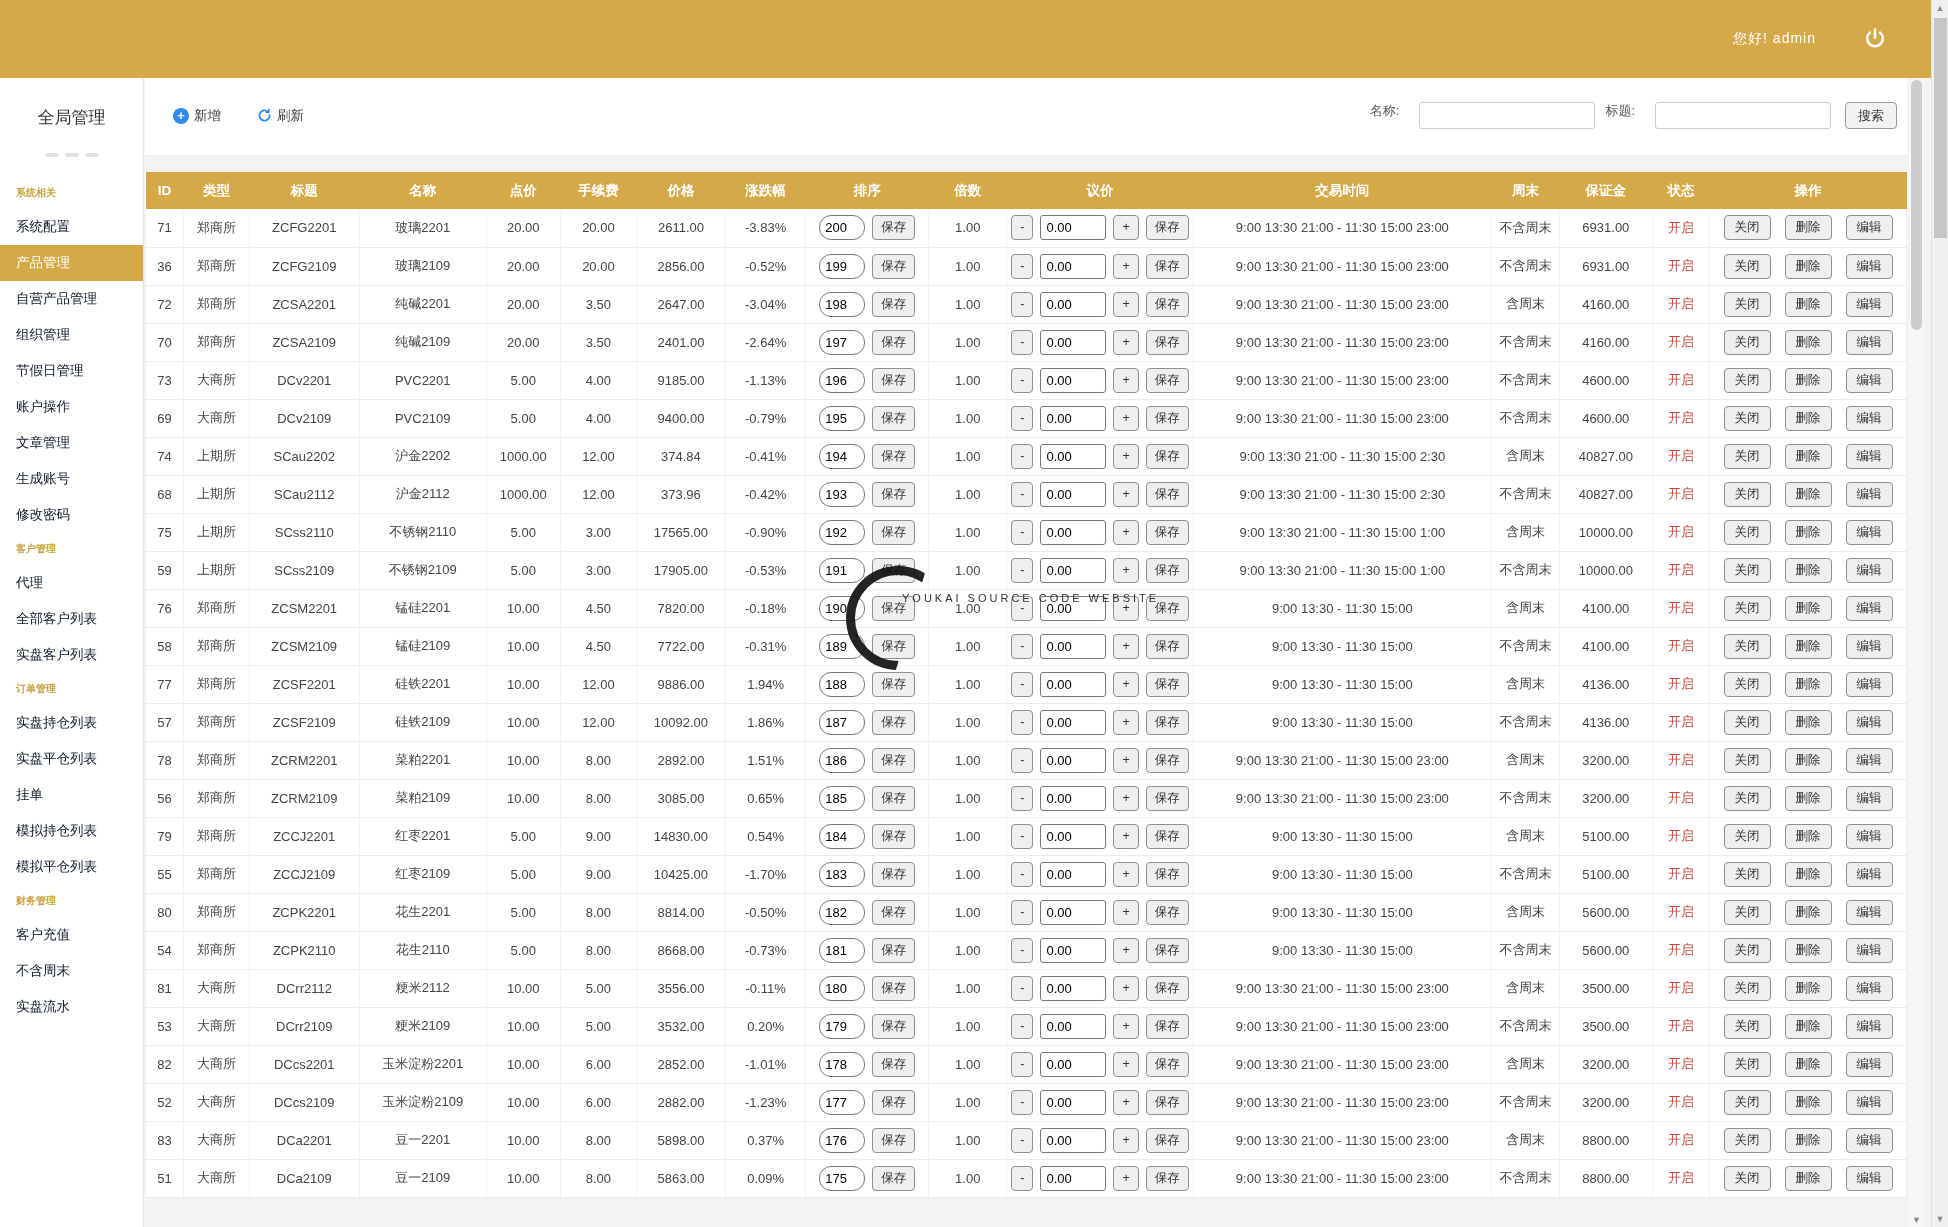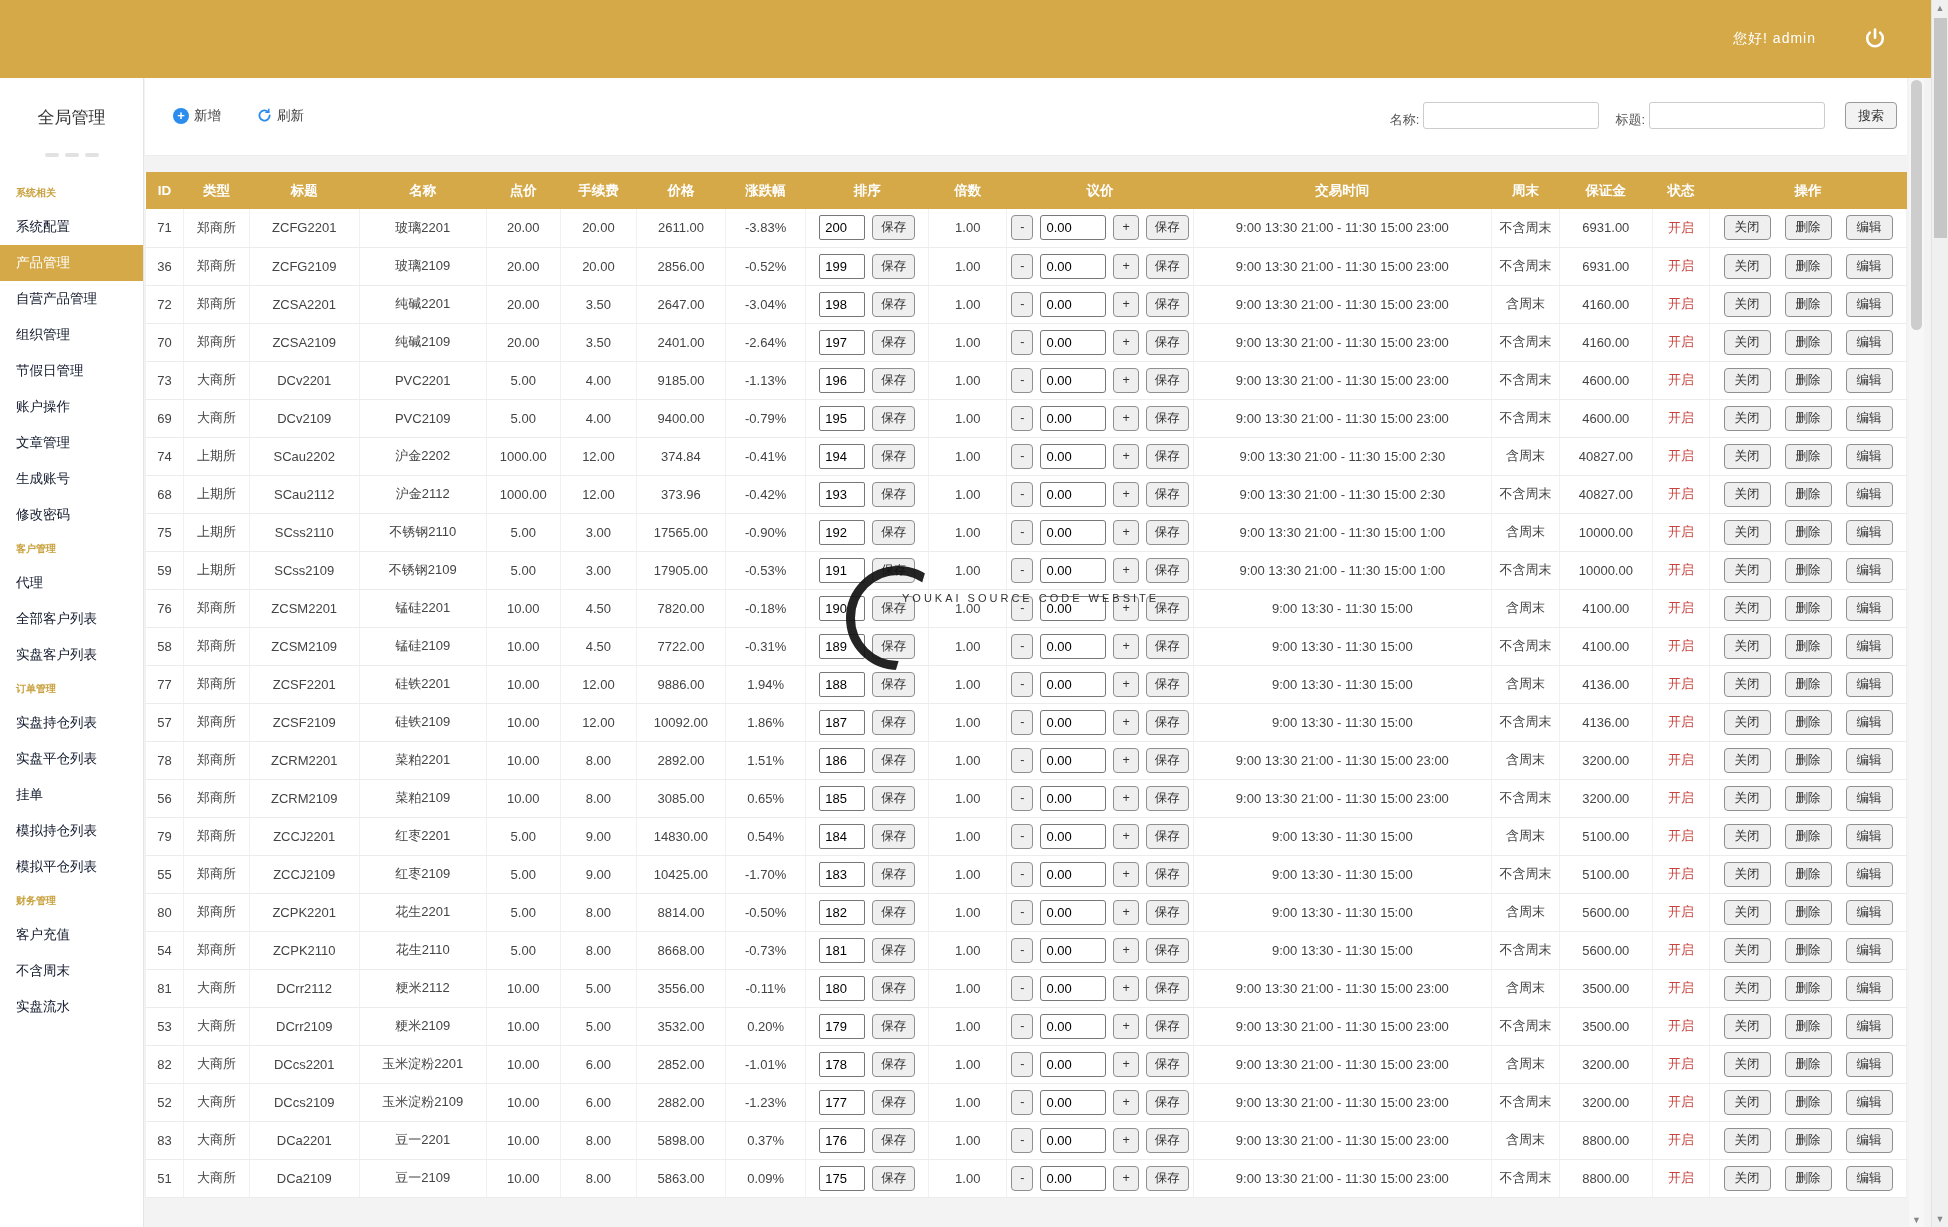--- a/index.html
+++ b/index.html
@@ -34,21 +34,21 @@
   .crumb-sep { color:#bbb; margin:0 8px; }
   .crumb-cur { color:#777; }
   .toolbar {
     display:flex; align-items:center; background:#fff; padding:24px 10px 26px 28px;
     border-bottom:1px solid #ededed;
   }
   .tool-btn { display:flex; align-items:center; gap:5px; margin-right:36px; cursor:pointer; font-size:13.5px; color:#444; }
   .icon-circle-plus { width:16px; height:16px; border-radius:50%; background:#2b8ced; color:#fff;
     display:flex; align-items:center; justify-content:center; font-size:13px; line-height:1; font-weight:bold; }
   .toolbar-spacer { flex:1; }
-  .filter { display:flex; align-items:flex-end; gap:4px; margin-right:16px; }
+  .filter { display:flex; align-items:flex-start; gap:20px; margin-right:10px; }
   .filter label { color:#555; font-size:13px; }
   .filter input { width:176px; height:27px; border:1px solid #ccc; border-radius:3px; padding:0 6px; font-size:13px; }
   .search-btn { height:27px; padding:0 12px; background:#f2f2f2; border:1px solid #9a9a9a; border-radius:4px;
     font-size:13px; color:#333; cursor:pointer; margin-left:4px; }
   
   .table-wrap { margin-top:16px; background:#fff; }
   table { width:100%; border-collapse:collapse; table-layout:fixed; }
   thead th {
     background:#d5a948; color:#fff; font-size:13.5px; font-weight:bold;
     height:37px; text-align:center; white-space:nowrap; overflow:hidden;
@@ -56,21 +56,21 @@
   tbody td {
     height:38px; text-align:center; border-bottom:1px solid #ececec; border-right:1px solid #f1f1f1;
     font-size:13px; color:#444; white-space:nowrap; overflow:hidden; background:#fff;
   }
   tbody td:first-child { border-left:1px solid #f1f1f1; }
   .btn {
     display:inline-block; background:#efefef; border:1px solid #8f8f8f; border-radius:4px;
     padding:4px 10px; font-size:12.5px; color:#333; cursor:pointer; line-height:1.2;
   }
   .btn.small { padding:4px 8px; }
-  .num-input { width:46px; height:25px; border:1px solid #777; border-radius:2px; padding:0 5px; font-size:13px; }
+  .num-input { width:46px; height:25px; border:1px solid #777; border-radius:12px; padding:0 5px; font-size:13px; }
   .bargain-input { width:66px; height:25px; border:1px solid #777; border-radius:3px; padding:0 5px; font-size:13px; }
   .cell-flex { display:flex; align-items:center; justify-content:center; gap:7px; }
   .status-open { color:#c9443f; font-size:13px; }
   .op-flex { display:flex; align-items:center; justify-content:center; gap:14px; }
   
   .watermark {
     position:absolute; left:868px; top:580px; z-index:9; pointer-events:none;
     display:flex; flex-direction:column; align-items:center; opacity:.92;
   }
   .wm-inner { position:relative; padding:6px 10px 0 34px; }

